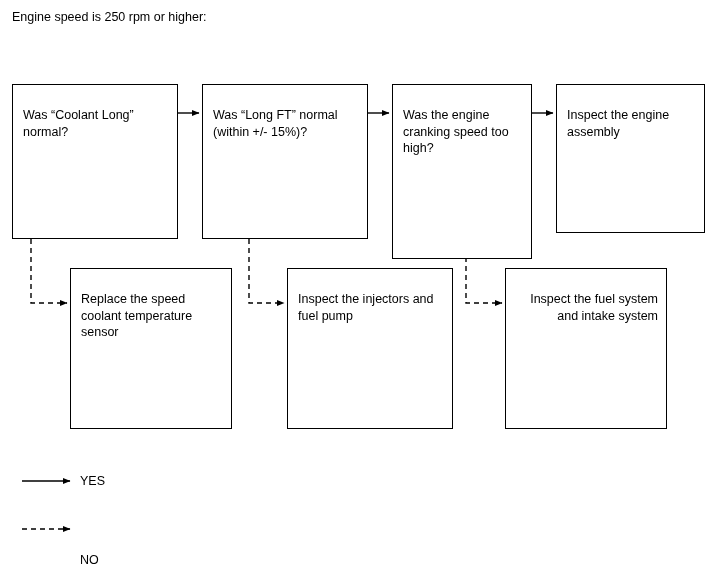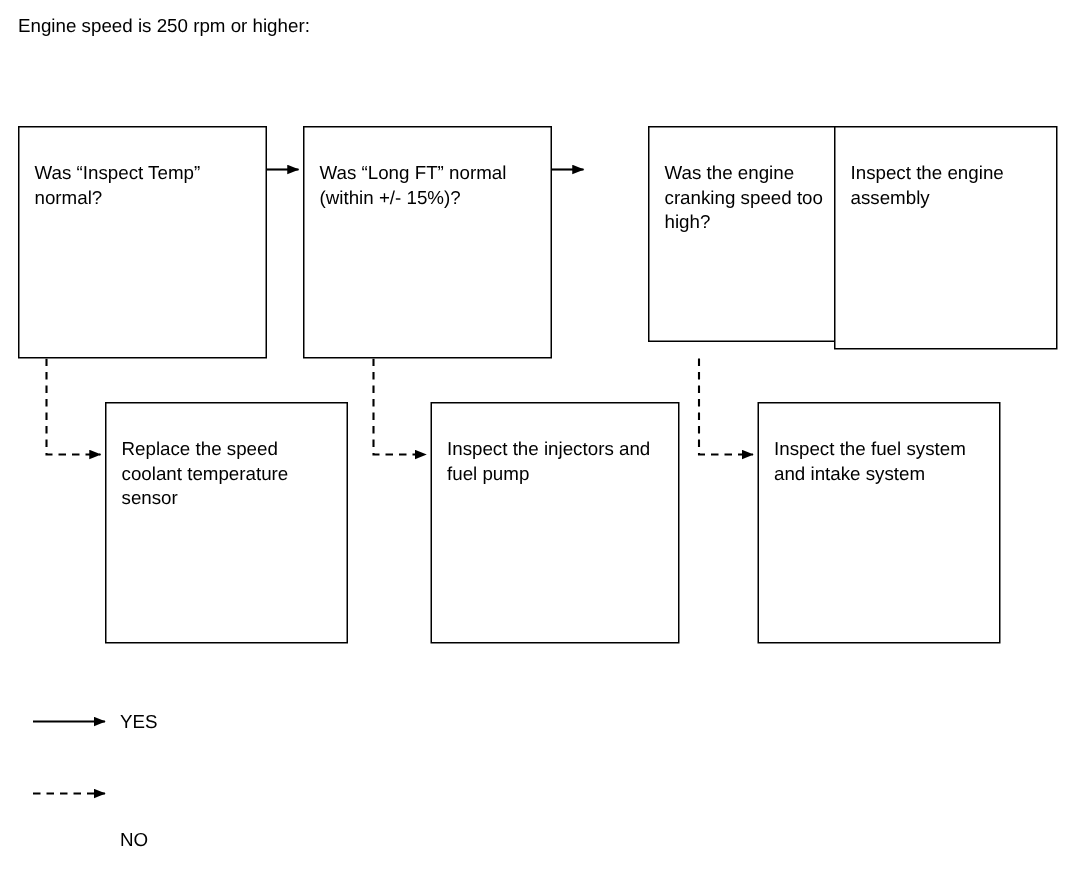--- a/index.html
+++ b/index.html
@@ -94,44 +94,44 @@
 
     <g>
       <line x1="22" y1="481" x2="70" y2="481" stroke="#000000" stroke-width="1.4" marker-end="url(#arrow)"></line>
     </g>
     <g>
       <line x1="22" y1="529" x2="70" y2="529" stroke="#000000" stroke-width="1.4" stroke-dasharray="5,4" marker-end="url(#arrow)"></line>
     </g>
   </svg>
 
   <div class="node" style="left:12px; top:84px; width:166px; height:155px;">
-    <div class="node-label">Was “Inspect Temp” normal?</div>
+    <div class="node-label">Was “Coolant Long” normal?</div>
   </div>
 
   <div class="node" style="left:202px; top:84px; width:166px; height:155px;padding-left:21px;">
     <div class="node-label">Was “Long FT” normal (within +/- 15%)?</div>
   </div>
 
-  <div class="node" style="left:392px; top:84px; width:140px; height:144px;margin-left:40px;">
+  <div class="node" style="left:392px; top:84px; width:140px; height:175px;">
     <div class="node-label">Was the engine cranking speed too high?</div>
   </div>
 
   <div class="node" style="left:556px; top:84px; width:149px; height:149px;">
     <div class="node-label">Inspect the engine assembly</div>
   </div>
 
   <div class="node" style="left:70px; top:268px; width:162px; height:161px;">
     <div class="node-label bottom-node">Replace the speed coolant temperature sensor</div>
   </div>
 
   <div class="node" style="left:287px; top:268px; width:166px; height:161px;">
     <div class="node-label bottom-node">Inspect the injectors and fuel pump</div>
   </div>
 
-  <div class="node" style="left:505px; top:268px; width:162px; height:161px;">
+  <div class="node" style="left:505px; top:268px; width:162px; height:161px;text-align:right;">
     <div class="node-label bottom-node">Inspect the fuel system and intake system</div>
   </div>
 
   <div class="legend-label" style="left:80px; top:474px;">YES</div>
 
   <div class="legend-label" style="left:80px; top:553px;">NO</div>
 
 </div>
 
 </body></html>

